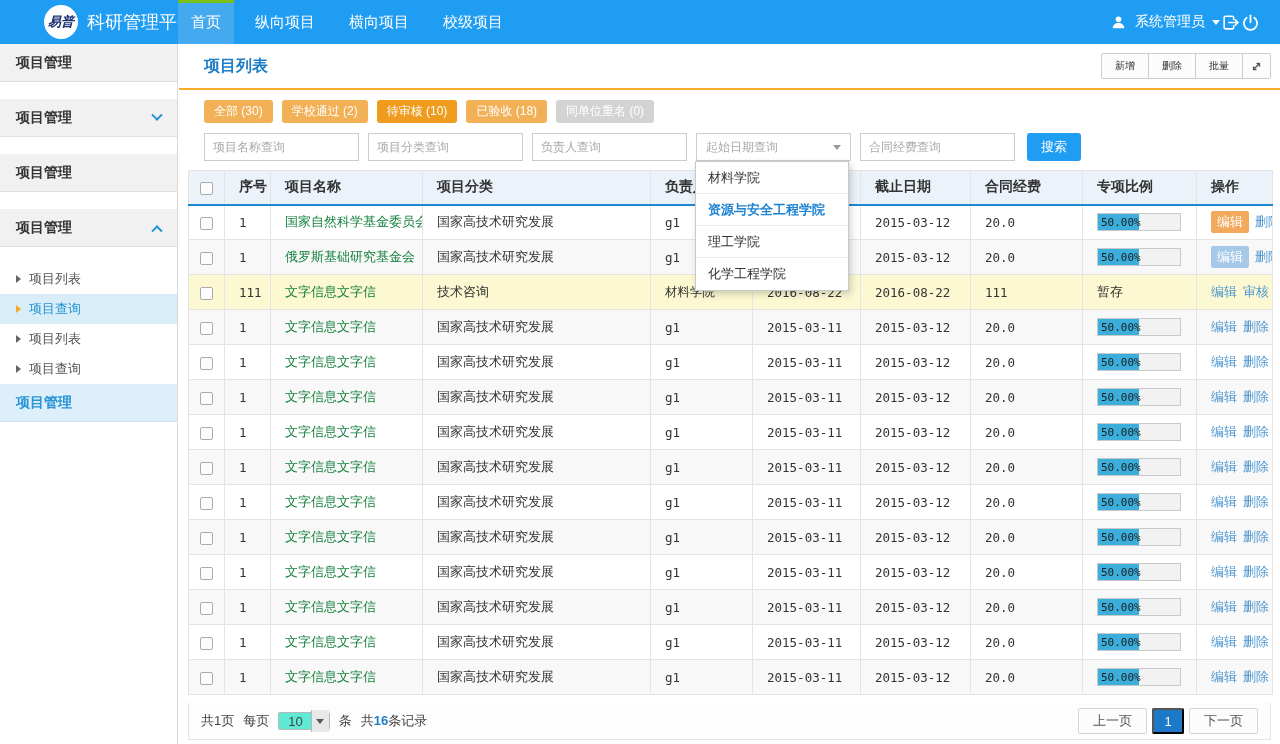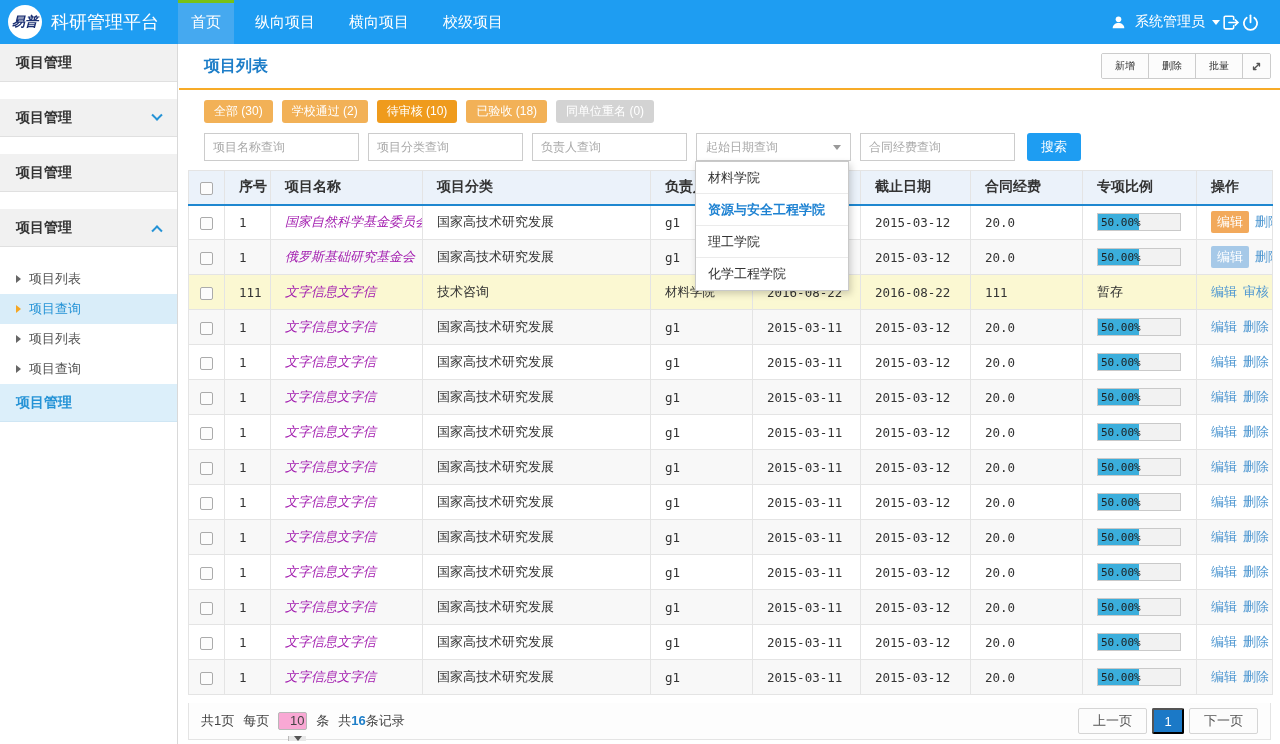--- a/index.html
+++ b/index.html
@@ -2,21 +2,21 @@
 <html><head>
 <meta charset="utf-8">
 <style>
   *{margin:0;padding:0;box-sizing:border-box;}
   body{font-family:"Liberation Sans","DejaVu Sans",sans-serif;background:#fff;}
   .page{position:relative;width:1280px;height:744px;background:#fff;overflow:hidden;}
 
   
   .topbar{position:absolute;top:0;left:0;right:0;height:44px;background:#1E9DF2;display:flex;align-items:stretch;}
   .brand{display:flex;align-items:center;width:178px;padding-left:8px;gap:9px;flex:none;}
-  .logo{width:34px;height:34px;border-radius:50%;background:#fff;color:#1b2f72;font-weight:bold;font-style:italic;display:flex;align-items:center;justify-content:center;font-size:13px;flex:none;}
+  .logo{width:34px;height:34px;border-radius:50%;background:#fff;color:#1b2f72;font-weight:bold;font-style:italic;display:flex;align-items:center;justify-content:center;font-size:13px;flex:none;margin-left:36px;}
   .brand-name{color:#fff;font-size:18px;white-space:nowrap;}
   .mainnav{display:flex;}
   .nav-item{color:#fff;font-size:15px;padding:0 13px;margin-right:8px;line-height:44px;cursor:pointer;position:relative;white-space:nowrap;}
   .nav-item.active{background:#45A9F0;}
   .nav-item.active::before{content:'';position:absolute;top:0;left:0;right:0;height:3px;background:#79C116;}
   .topright{margin-left:auto;display:flex;align-items:center;padding-right:20px;color:#fff;}
   .userbox{display:flex;align-items:center;gap:7px;font-size:14px;cursor:pointer;}
   .caret-down{width:0;height:0;border-left:4px solid transparent;border-right:4px solid transparent;border-top:5px solid #fff;}
   .top-icon{width:20px;height:20px;cursor:pointer;display:flex;align-items:center;justify-content:center;}
 
@@ -58,32 +58,32 @@
   .tablewrap{margin:9px 9px 0 9px;}
   table{border-collapse:collapse;table-layout:fixed;width:1084px;}
   th,td{border:1px solid #E4E4E4;overflow:hidden;white-space:nowrap;}
   thead th{background:#EBF2FA;height:34px;font-size:14px;color:#333;text-align:left;padding-left:14px;border-bottom:2px solid #1E87D0;font-weight:bold;}
   thead th.c-check,td.c-check{text-align:center;padding:0;}
   tbody td{height:35px;font-size:13px;color:#333;padding-left:14px;background:#fff;}
   tbody tr.even td{background:#F8F8F8;}
   tbody tr.hl td{background:#FBF8D2;}
   .cb{display:inline-block;width:13px;height:13px;border:1px solid #ABABAB;background:#FCFCFC;border-radius:2px;vertical-align:middle;cursor:pointer;}
   .mono{font-family:"DejaVu Sans Mono",monospace;font-size:12.5px;}
-  .name-link{color:#a21caf;cursor:pointer;font-style:italic;}
+  .name-link{color:#15803d;cursor:pointer;}
   .pbar{position:relative;width:84px;height:18px;border:1px solid #C9C9C9;background:#F2F2F2;}
   .pfill{position:absolute;left:0;top:0;bottom:0;background:#3BAEDC;}
   .plab{position:absolute;left:3px;top:50%;transform:translateY(-50%);font-family:"DejaVu Sans Mono",monospace;font-size:11px;color:#1d1d1d;}
   .op{margin-right:6px;font-size:13px;cursor:pointer;display:inline-block;}
   .op.link{color:#4E97D1;}
   .op.btn-orange{background:#F2A95B;color:#fff;padding:2px 6px;border-radius:2px;}
   .op.btn-blue{background:#A6C9E8;color:#fff;padding:2px 6px;border-radius:2px;}
 
   
   .pagebar{margin:8px 9px;height:37px;border:1px solid #E4E4E4;border-top:none;display:flex;align-items:center;padding:0 12px;background:#FDFDFD;font-size:13px;color:#444;gap:9px;}
-  .ps-box{display:inline-flex;align-items:center;border:1px solid #B8B8B8;height:18px;padding-left:9px;gap:8px;background:#f9a8d4;border-radius:2px;cursor:pointer;flex-direction:column;}
+  .ps-box{display:inline-flex;align-items:center;border:1px solid #B8B8B8;height:18px;padding-left:9px;gap:8px;background:#5eead4;border-radius:2px;cursor:pointer;}
   .ps-arrow{width:18px;height:22px;background:#E8E8E8;border-left:1px solid #B8B8B8;display:flex;align-items:center;justify-content:center;}
   .ps-arrow .sel-caret{border-top-color:#555;}
   .blue-num{color:#1E7EC8;font-weight:bold;}
   .pg-right{margin-left:auto;display:flex;gap:5px;}
   .pg-btn{height:26px;border:1px solid #D5D5D5;background:#FCFCFC;color:#555;font-size:13px;display:flex;align-items:center;justify-content:center;border-radius:2px;cursor:pointer;padding:0 14px;}
   .pg-cur{width:32px;height:26px;background:#1B79C7;color:#fff;font-size:13px;display:flex;align-items:center;justify-content:center;border-radius:2px;cursor:pointer;}
 
   
   .dropdown{position:absolute;left:695px;top:161px;width:154px;background:#fff;border:1px solid #C9C9C9;box-shadow:2px 3px 7px rgba(0,0,0,.18);z-index:50;}
   .dd-item{height:32px;line-height:31px;padding:0 12px;font-size:13px;color:#333;border-bottom:1px solid #EBEBEB;cursor:pointer;white-space:nowrap;}

